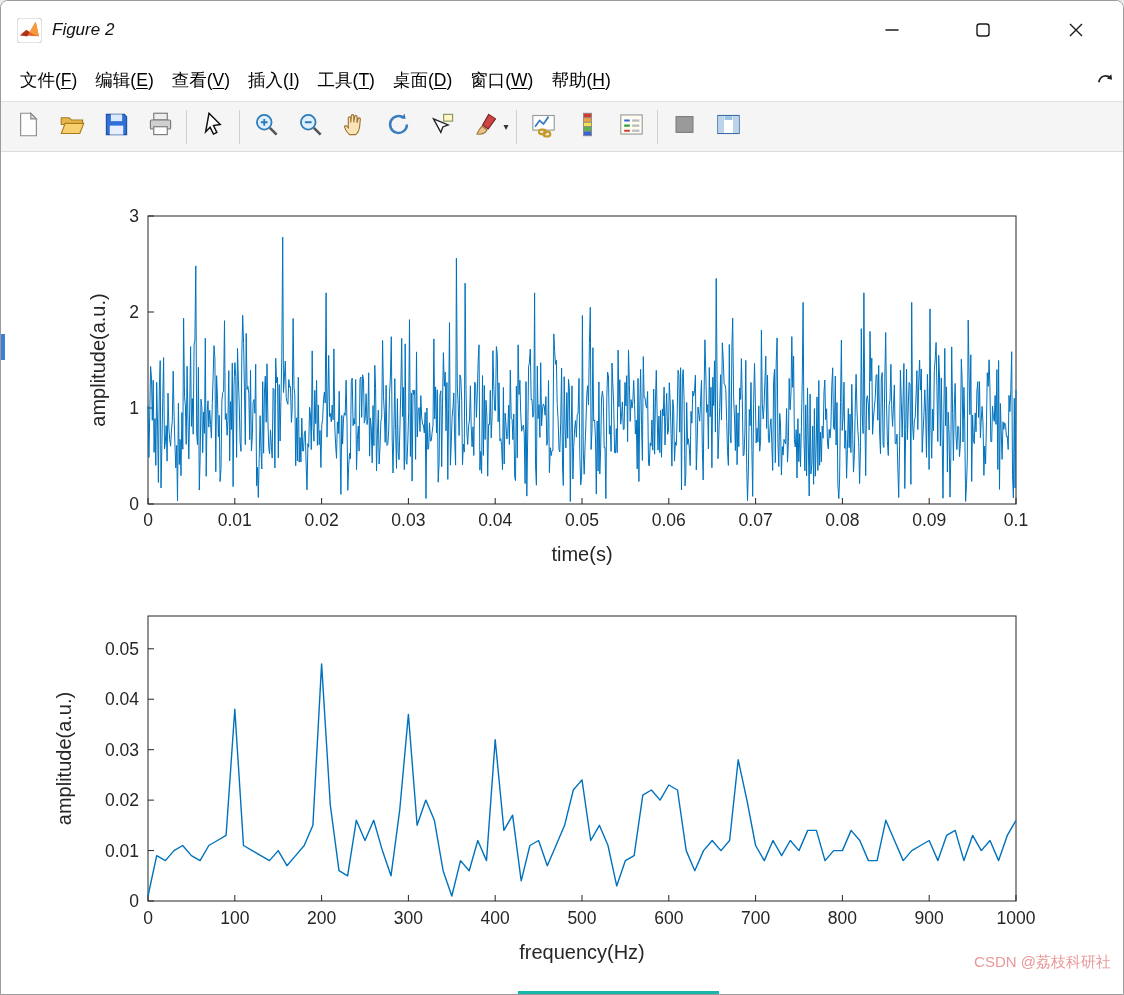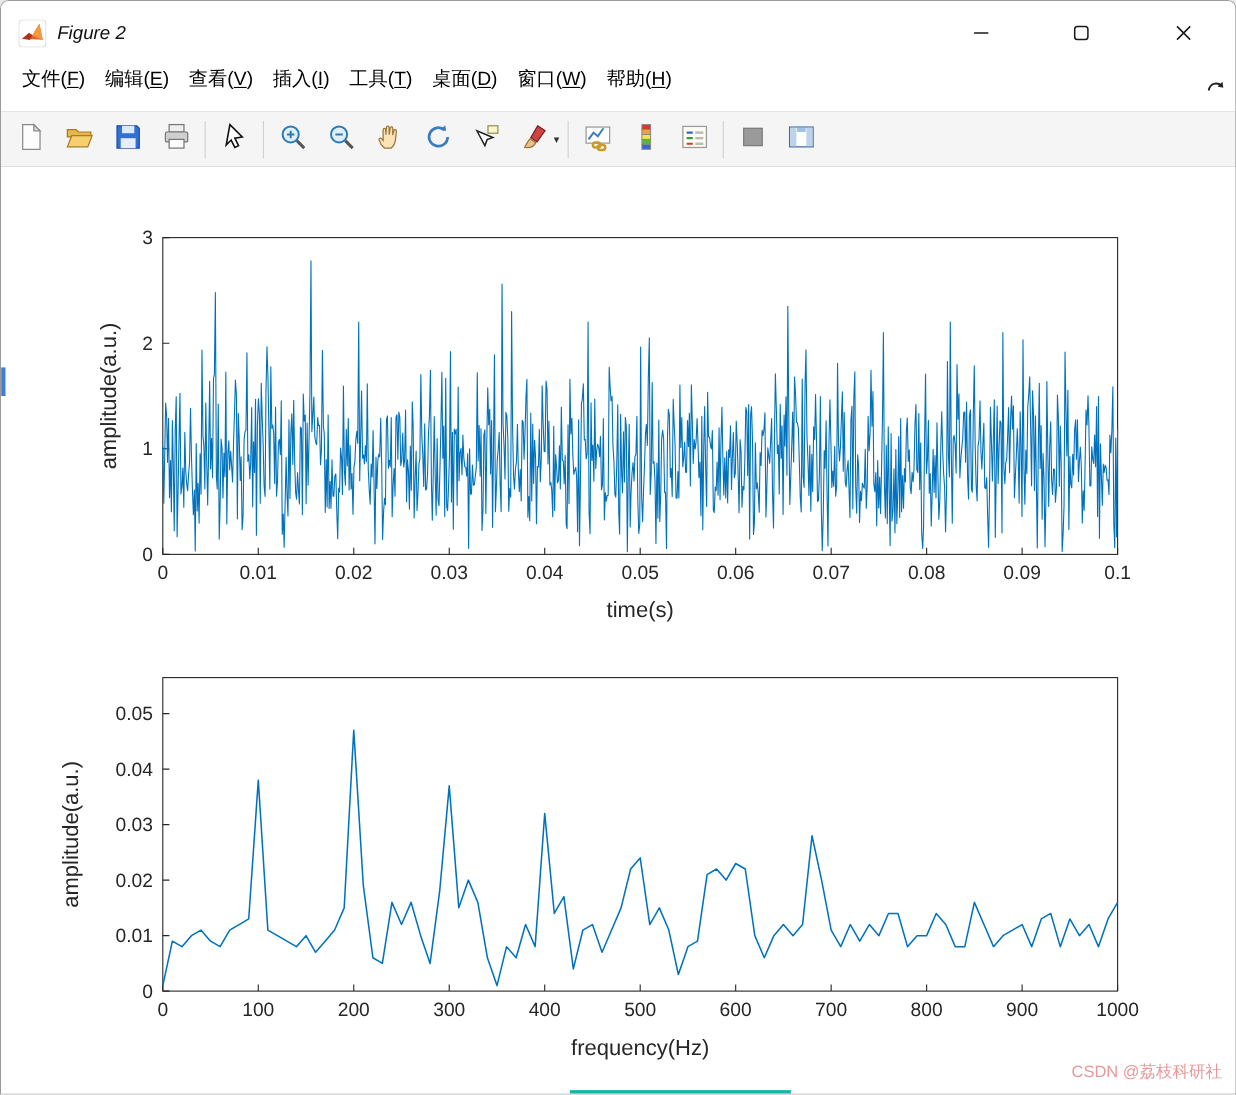--- a/index.html
+++ b/index.html
@@ -9,36 +9,36 @@
     border-radius:8px 8px 0 0;box-sizing:border-box;
   }
   
   .titlebar{position:absolute;top:0;left:0;right:0;height:58px;background:#fff;display:flex;align-items:center;}
   .title-icon{margin-left:16px;width:25px;height:25px;display:flex;}
   .title-text{margin-left:10px;font-size:17px;color:#101010;font-style:italic;}
   .win-btn{position:absolute;top:0;width:58px;height:58px;display:flex;align-items:center;justify-content:center;cursor:default;}
   #btn-min{left:862px}#btn-max{left:953px}#btn-close{left:1046px}
   
   .menubar{position:absolute;top:58px;left:0;right:0;height:43px;background:#fff;border-bottom:1px solid #e2e2e2;
-    display:flex;padding-left:10px;box-sizing:border-box;}
+    display:flex;align-items:center;padding-left:10px;box-sizing:border-box;}
   .menu-item{padding:0 9px;font-size:17.5px;color:#000;white-space:nowrap;}
   .menu-item .mn{text-decoration:underline;text-underline-offset:2px;}
   .menu-dock{position:absolute;right:9px;top:12px;width:18px;height:18px;}
   
   .toolbar{position:absolute;top:101px;left:0;right:0;height:50px;background:#f5f5f5;border-bottom:1px solid #dcdcdc;
     display:flex;align-items:center;padding-left:5px;box-sizing:border-box;}
   .tool{width:44px;height:40px;display:flex;align-items:center;justify-content:center;}
   .tool svg{width:27px;height:27px;}
   .tool-sep{width:1px;height:34px;background:#d0d0d0;margin:0 4px;}
   .tool-caret{font-size:10px;color:#333;margin-left:-8px;width:12px;text-align:center;}
   
   .canvas{position:absolute;top:151px;left:0;width:1124px;height:844px;background:#fff;}
   #charts{position:absolute;top:0;left:0;}
   #charts text{font-family:"Liberation Sans",sans-serif;}
-  .watermark{position:absolute;right:14px;bottom:12px;font-size:15px;}
+  .watermark{position:absolute;right:14px;bottom:24px;font-size:15px;}
   .sliver{position:absolute;}
   #sliver-bottom{left:517px;top:990px;width:201px;height:5px;}
   #sliver-left{left:0;top:333px;width:4px;height:26px;}
 </style>
 </head>
 <body>
 
 <div class="window">
 
   <div class="titlebar">

